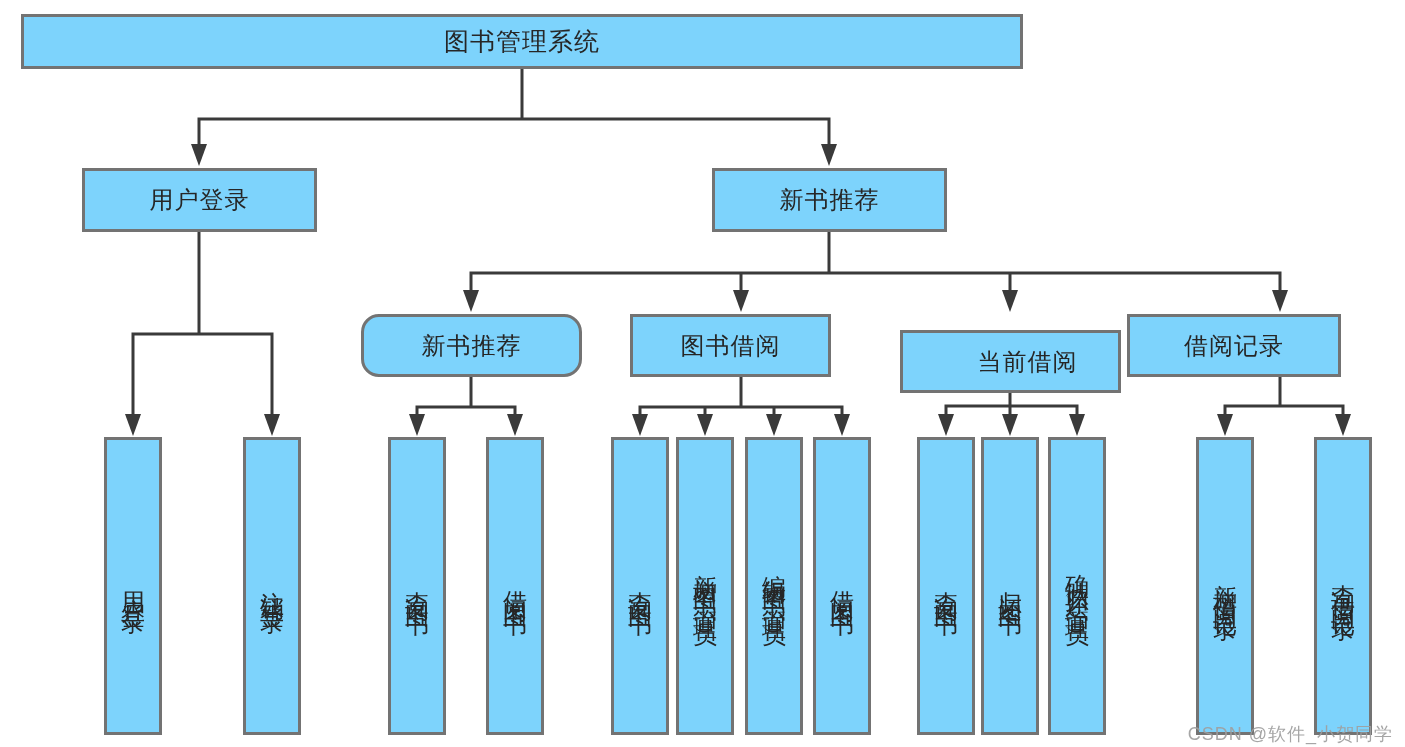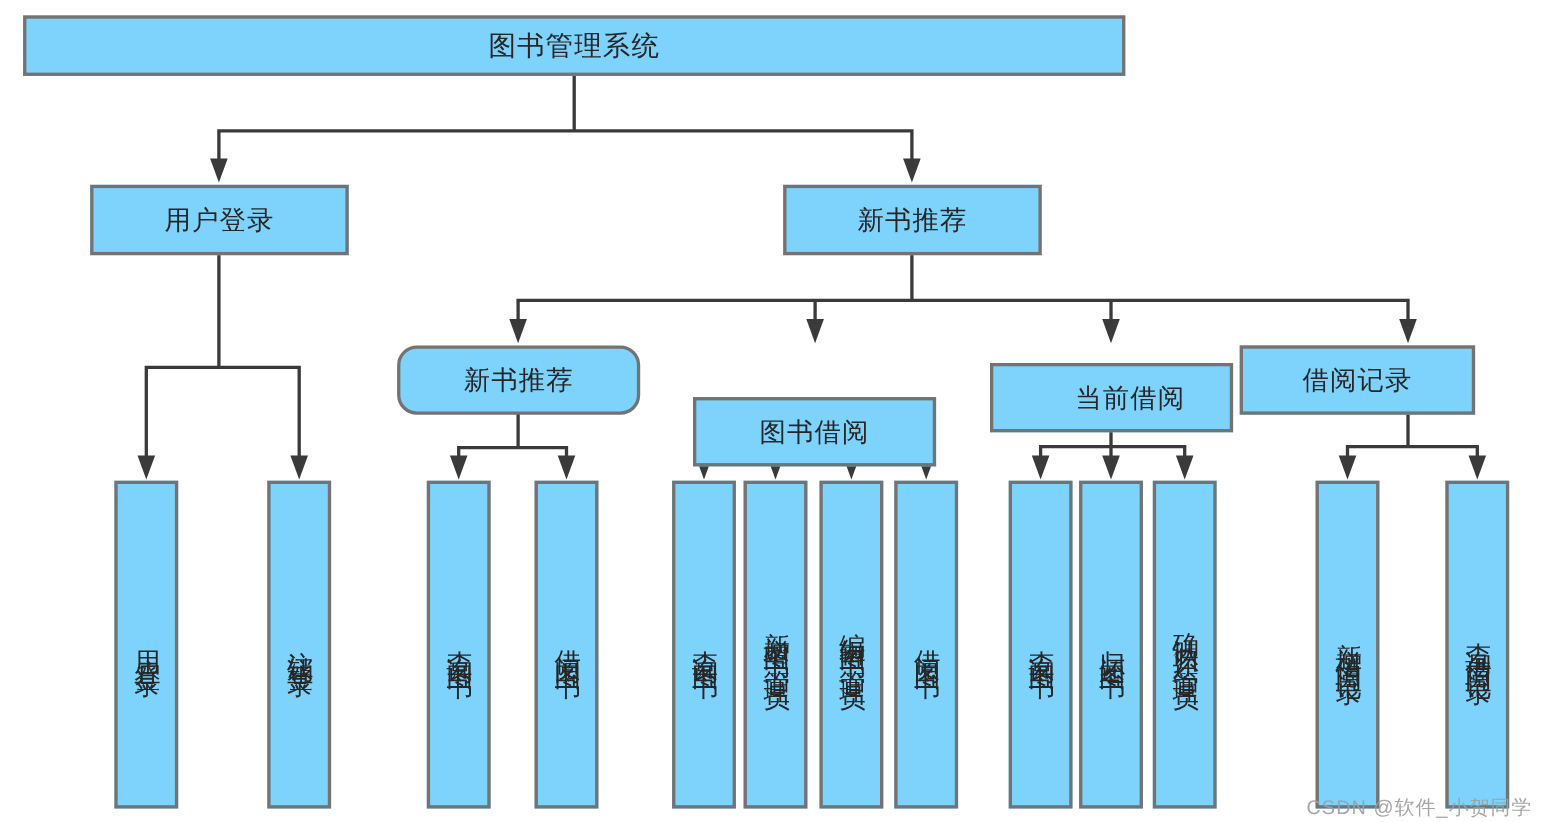--- a/index.html
+++ b/index.html
@@ -78,21 +78,21 @@
       <polygon points="1335,414 1351,414 1343,436"></polygon>
     </g>
   </svg>
 
   <div class="node h-box title-box" style="left:21px;top:14px;width:1002px;height:55px;">图书管理系统</div>
 
   <div class="node h-box" style="left:82px;top:168px;width:235px;height:64px;">用户登录</div>
   <div class="node h-box" style="left:712px;top:168px;width:235px;height:64px;">新书推荐</div>
 
   <div class="node h-box" style="left:361px;top:314px;width:221px;height:63px;border-radius:18px;">新书推荐</div>
-  <div class="node h-box" style="left:630px;top:314px;width:221px;height:63px;margin-top:47px;">图书借阅</div>
+  <div class="node h-box" style="left:630px;top:314px;width:201px;height:63px;">图书借阅</div>
   <div class="node h-box" style="left:900px;top:330px;width:221px;height:63px;padding-left:34px;">当前借阅</div>
   <div class="node h-box" style="left:1127px;top:314px;width:214px;height:63px;">借阅记录</div>
 
   <div class="node v-box" style="left:104px;top:437px;width:58px;height:298px;">
     <span>用户登录</span>
   </div>
   <div class="node v-box" style="left:243px;top:437px;width:58px;height:298px;">
     <span>注销登录</span>
   </div>
 

